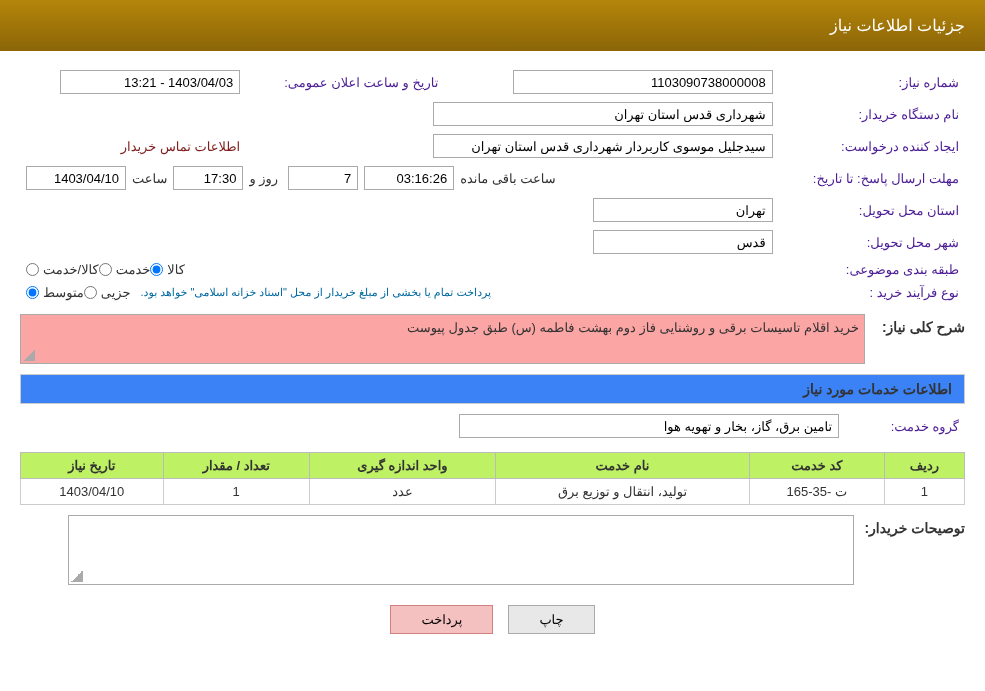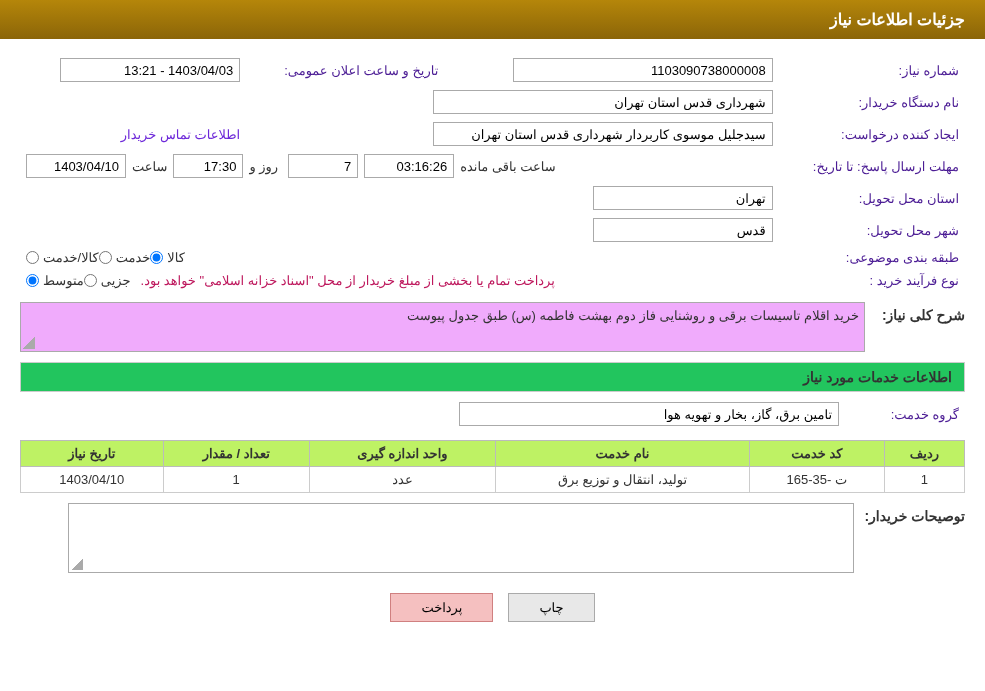--- a/index.html
+++ b/index.html
@@ -13,23 +13,23 @@
     .page-wrapper {
       width: 985px;
       min-height: 691px;
       background: #fff;
       margin: 0 auto;
       padding-bottom: 20px;
     }
     .header-bar {
       background: linear-gradient(to bottom, #b5860a, #8b6508);
       color: #fff;
-      padding: 10px 20px;
+      padding: 16px 20px;
       font-size: 16px;
-      font-weight: bold;
+      font-weight: normal;
     }
     .main-content {
       padding: 15px 20px;
     }
     .info-table {
       width: 100%;
       border-collapse: collapse;
       margin-bottom: 10px;
     }
     .info-table td {
@@ -54,51 +54,51 @@
       font-size: 13px;
       font-family: Tahoma, Arial, sans-serif;
       direction: rtl;
       height: 24px;
     }
     .input-wide { width: 260px; }
     .input-medium { width: 180px; }
     .input-small { width: 100px; }
     .input-tiny { width: 70px; }
     .link-blue {
-      color: #6d28d9;
+      color: #7f1d1d;
       text-decoration: none;
       cursor: pointer;
     }
     .section-title {
-      background: #22c55e;
+      background: #3b82f6;
       border: 1px solid #ccc;
       padding: 6px 12px;
       font-weight: bold;
       font-size: 14px;
       margin: 10px 0 6px 0;
       text-align: right;
     }
     .radio-group {
       display: flex;
       gap: 0;
       align-items: center;
       flex-direction: row-reverse;
     }
     .radio-item {
       display: flex;
       align-items: center;
       gap: 4px;
     }
     .notice-text {
-      color: #be185d;
-      font-size: 13px;
+      color: #0369a1;
+      font-size: 11px;
     }
     .sharh-box {
       border: 1px solid #aaa;
-      background: #f0abfc;
+      background: #fca5a5;
       width: 100%;
       min-height: 50px;
       padding: 5px;
       text-align: right;
       direction: rtl;
       font-family: Tahoma, Arial, sans-serif;
       font-size: 13px;
       position: relative;
     }
     .sharh-label {

